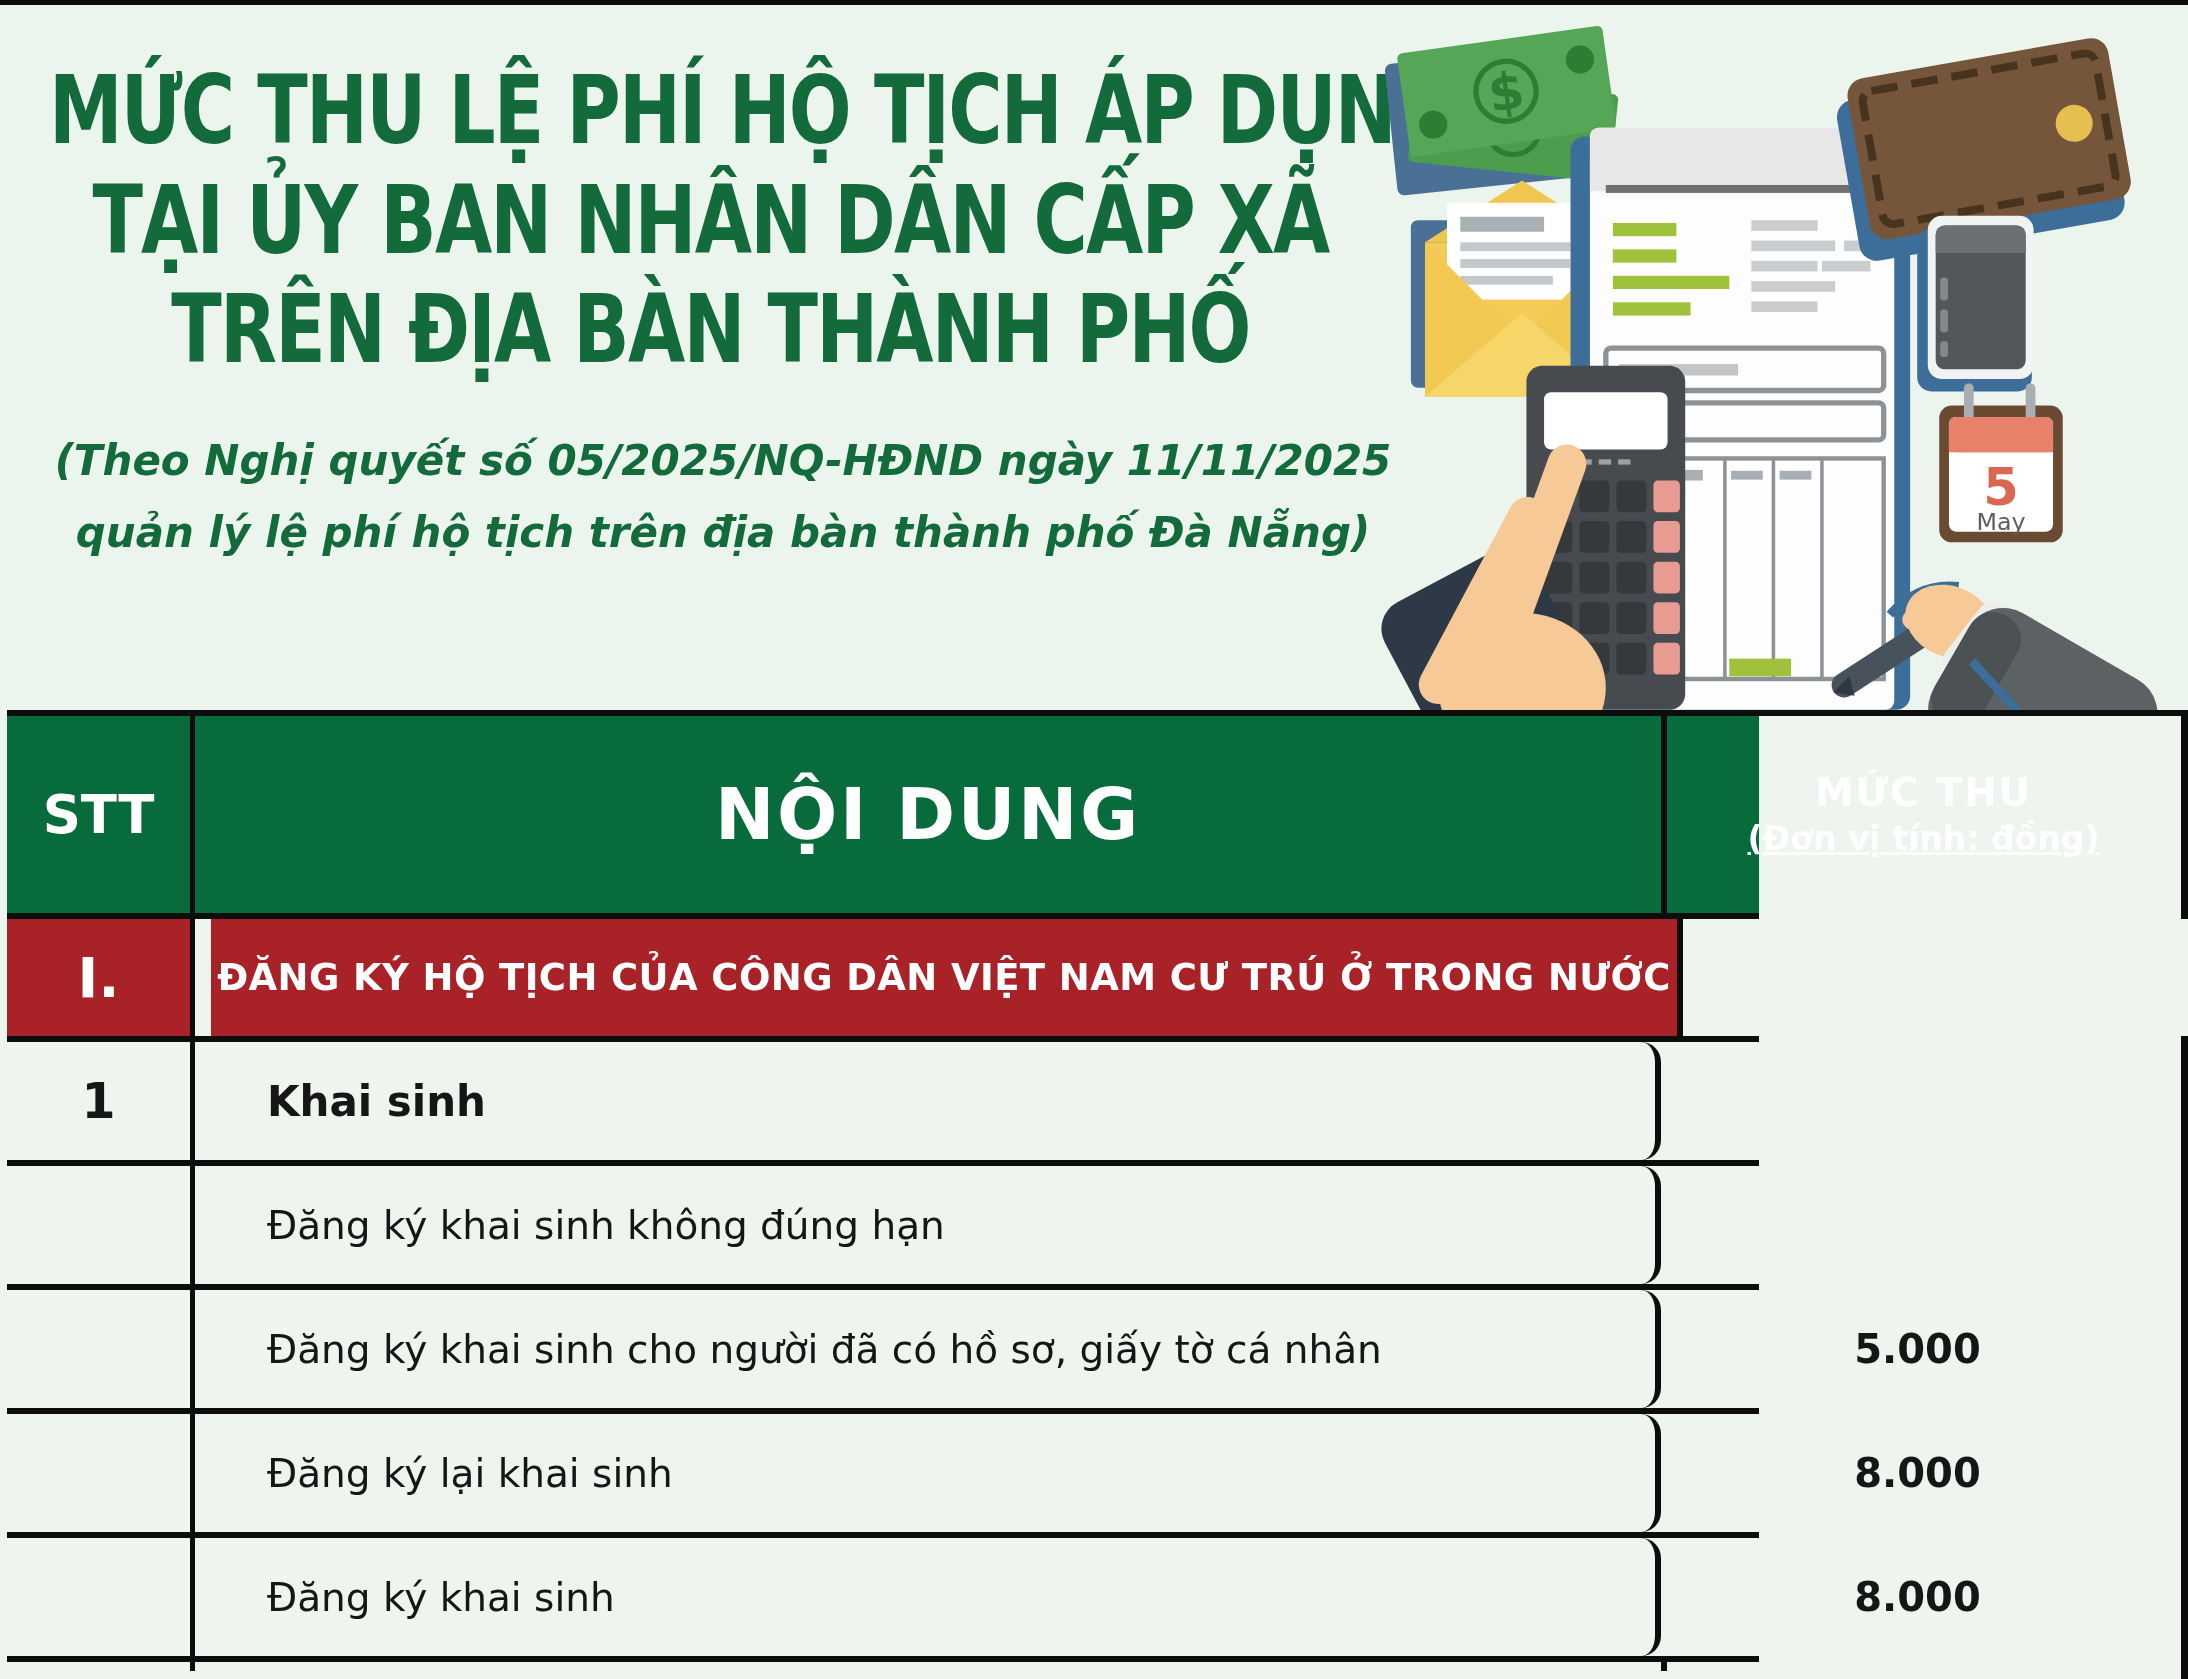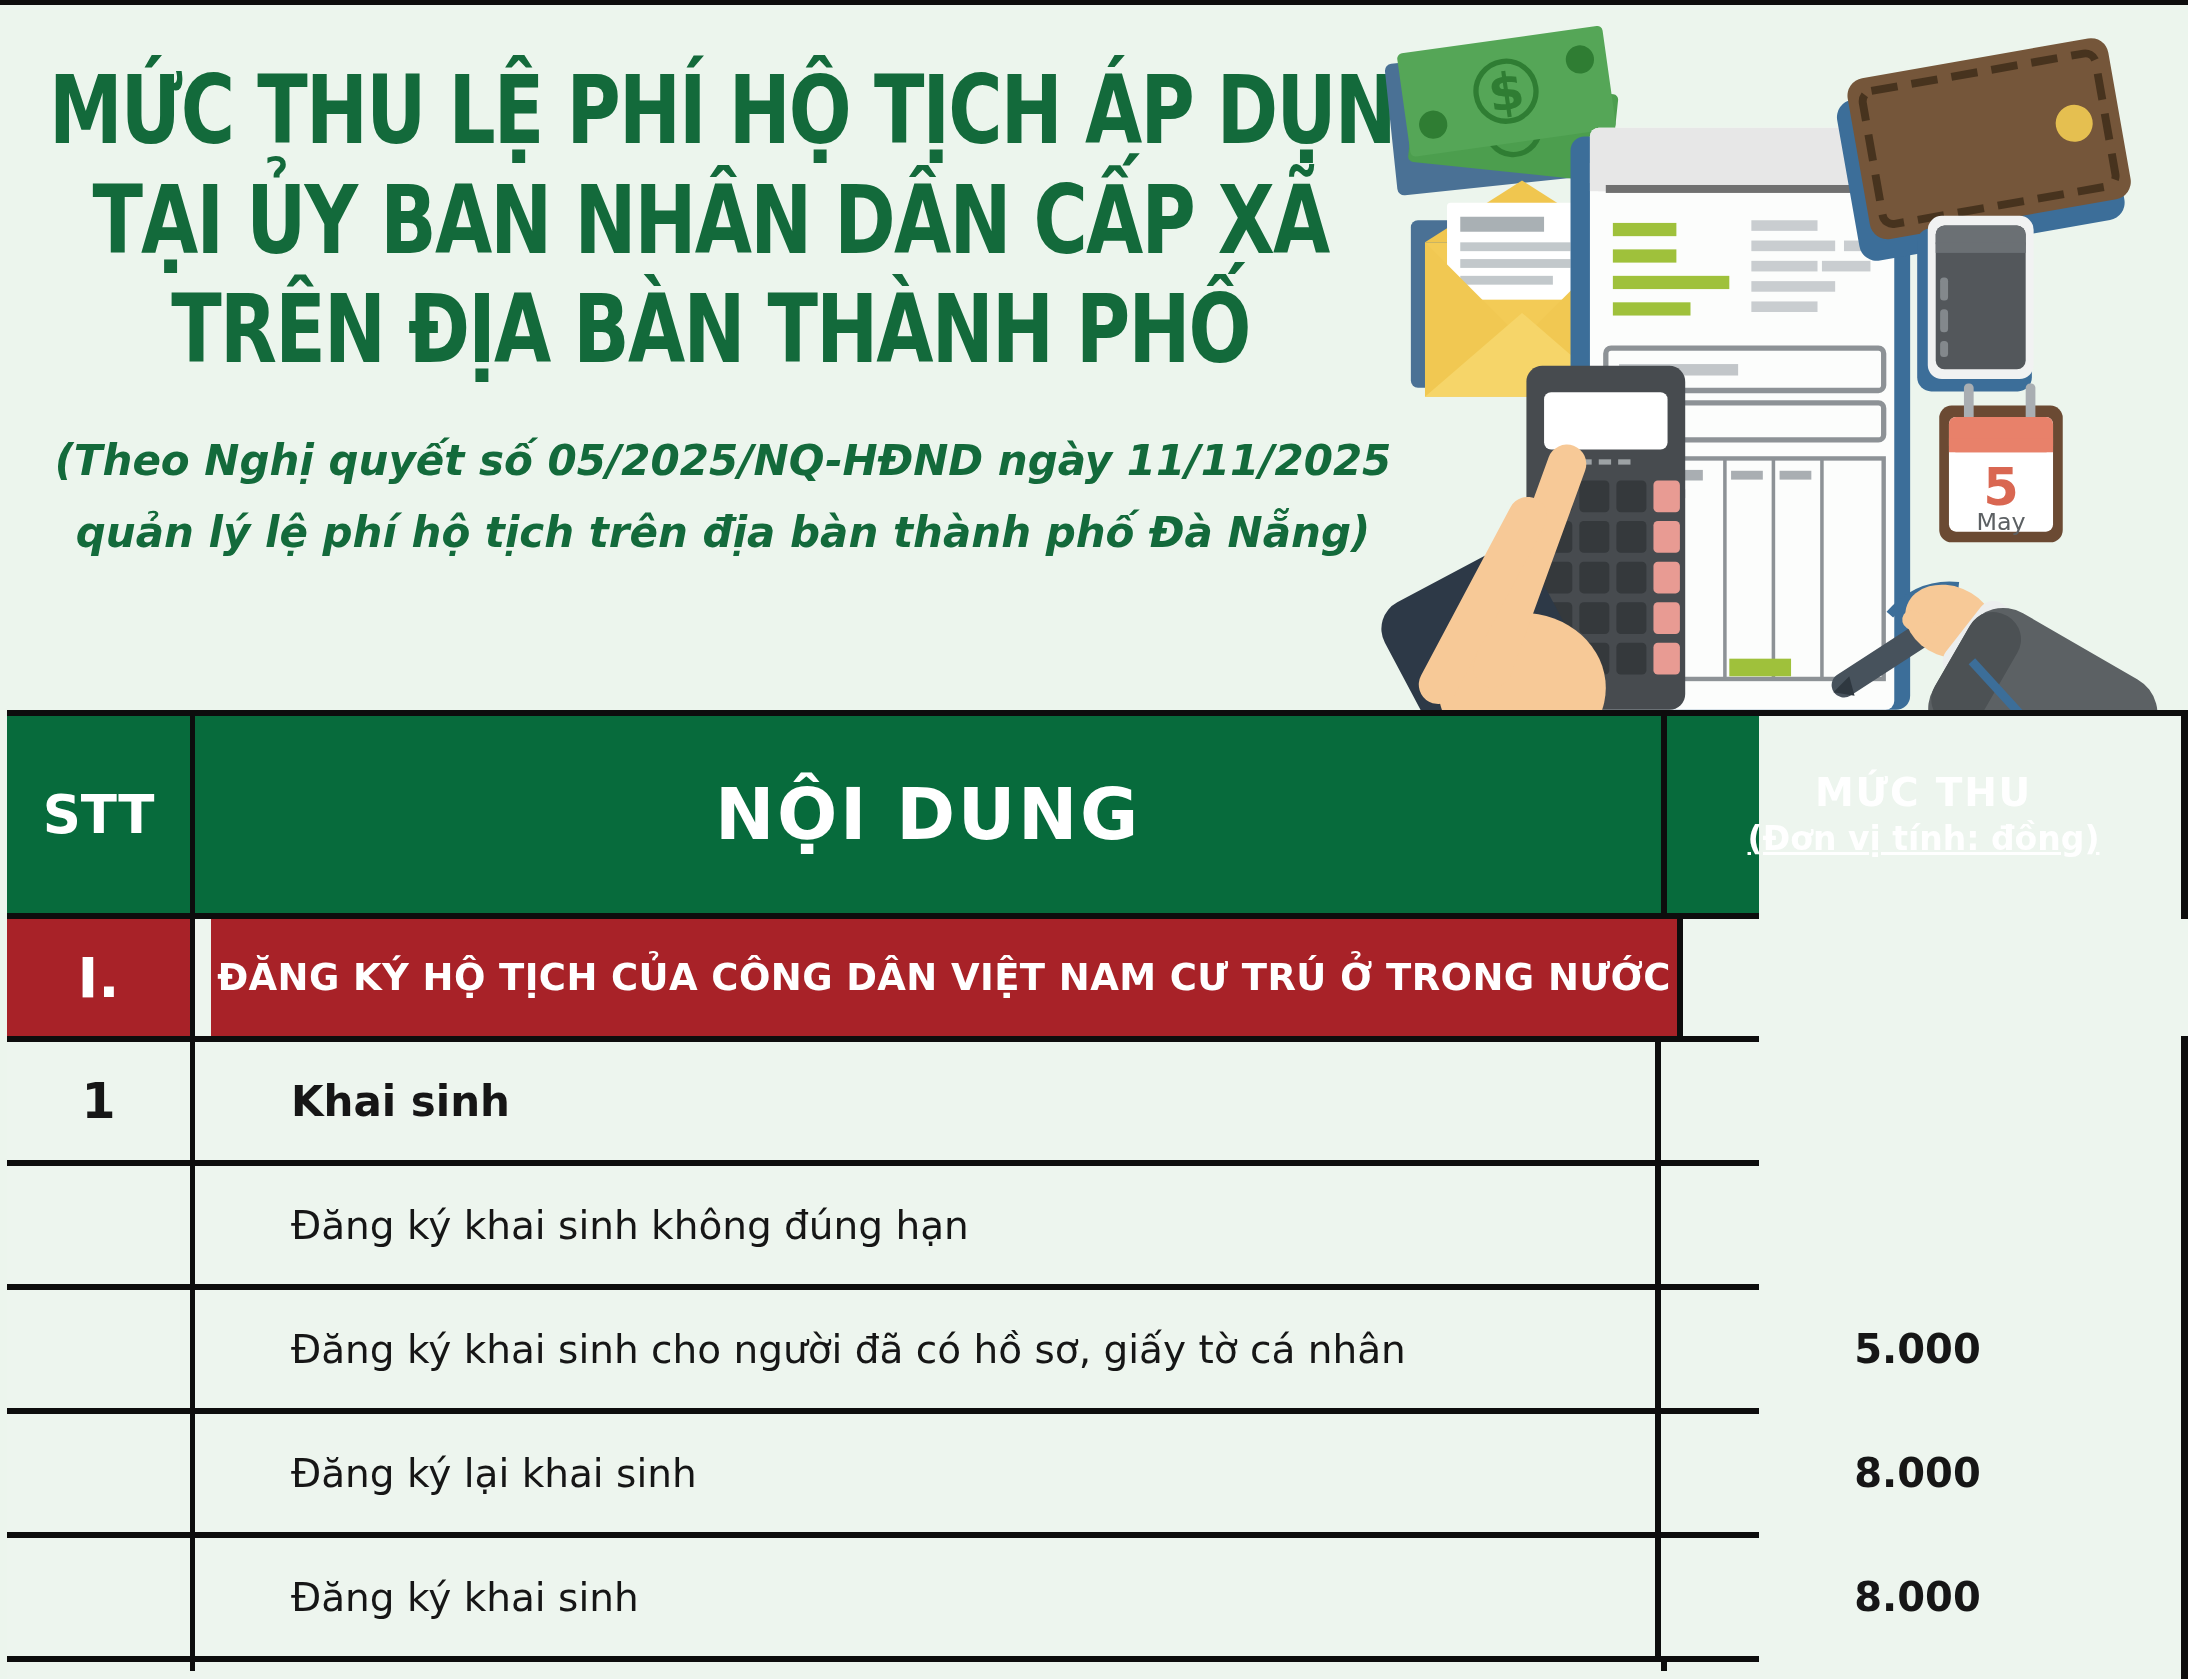--- a/index.html
+++ b/index.html
@@ -34,21 +34,21 @@
   .fee-h2{font-size:33px;font-weight:bold;text-decoration:underline;}
 
   .row-section{height:117px;border-top:6.2px solid #0d0d0d;}
   .row-section .c-stt{background:#a82228;color:#fff;font-size:56px;font-weight:bold;}
   .row-section .c-content{background:#a82228;color:#fff;font-size:37px;font-weight:bold;justify-content:center;
                           letter-spacing:0.4px;margin-left:16px;}
   .row-section .c-fee{background:#edf5ee;}
 
   .row-data{height:118px;border-top:6.2px solid #0d0d0d;color:#161616;}
   .row-data .c-stt{font-size:49px;font-weight:bold;}
-  .row-data .c-content{font-size:39px;padding-left:96px;box-sizing:border-box;}
+  .row-data .c-content{font-size:39px;padding-left:72px;box-sizing:border-box;border-radius:20px;}
   .row-data .c-fee{font-size:40px;font-weight:bold;}
   .row-bold .c-content{font-weight:bold;font-size:42px;}
 
   .row-partial{height:8.8px;border-top:6.2px solid #0d0d0d;}
 </style>
 </head>
 <body>
 
 <div class="page">
   <div class="frame-top"></div>

